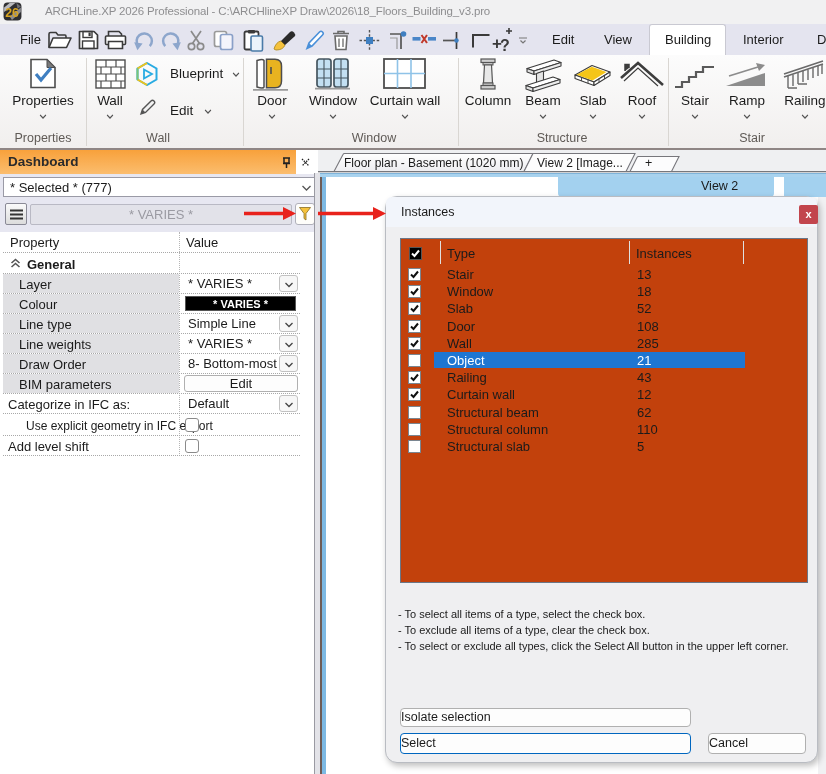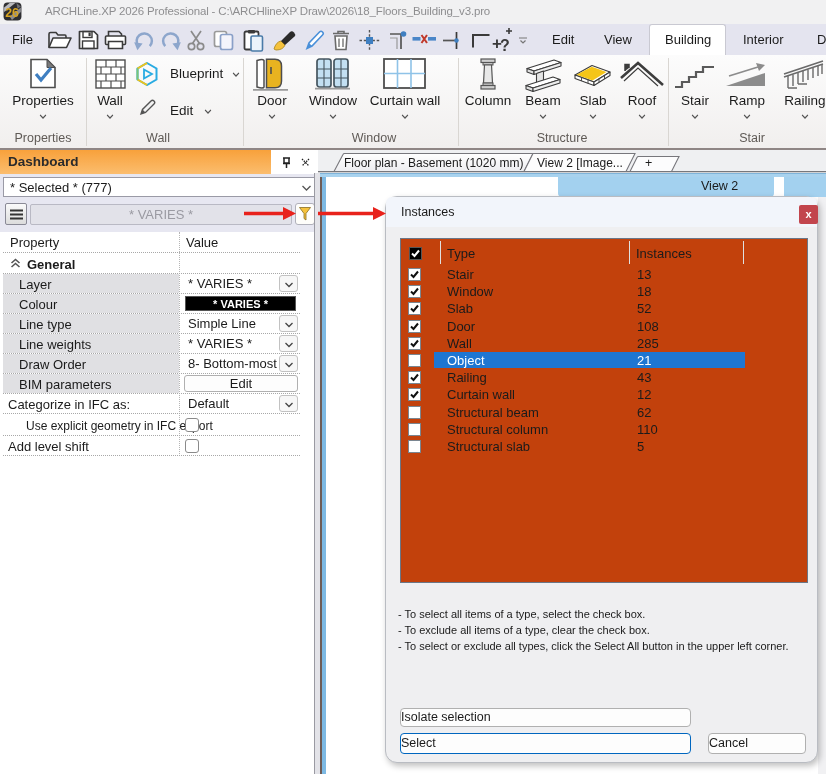--- a/index.html
+++ b/index.html
@@ -15,21 +15,21 @@
   #bldtab { position:absolute; left:649px; top:0px; width:77px; height:31px; background:#fff; border:1px solid #c9c9d2; border-bottom:none; border-radius:3px 3px 0 0; }
   
   #ribbon { left:0; top:55px; width:826px; height:95px; background:linear-gradient(#fcfcfc,#f1efee); border-bottom:2px solid #8f8685; }
   .rsep { position:absolute; top:3px; width:1px; height:88px; background:#d9d6d2; }
   .rlbl { position:absolute; top:38px; font-size:13.5px; color:#1b1b1b; transform:translateX(-50%); white-space:nowrap; }
   .rcaret { position:absolute; width:7px; height:5px; transform:translateX(-50%); }
   .glbl { position:absolute; top:76px; font-size:12.5px; color:#5f5a56; transform:translateX(-50%); }
   .ricon { position:absolute; }
   
   #panel { left:0; top:150px; width:318px; height:624px; background:#fff; }
-  #phead { left:0; top:0; width:271px; height:24px; background:linear-gradient(#f8a13b,#fbbd6e);text-decoration:underline; }
+  #phead { left:0; top:0; width:296px; height:24px; background:linear-gradient(#f8a13b,#fbbd6e);text-decoration:underline; }
   #phead b { position:absolute; left:8px; top:4px; font-size:13.5px; color:#2b2b2b; }
   #pselbg { left:0; top:24px; width:318px; height:58px; background:#e7e7f1; }
   #psel { left:3px; top:27px; width:313px; height:20px; background:#fff; border:1px solid #9a9aa6; font-size:13px; }
   #psel span { position:absolute; left:6px; top:2px; }
   #hamb { left:5px; top:53px; width:22px; height:22px; background:linear-gradient(#fafafa,#dcdcdc); border:1px solid #8a8a96; border-radius:2px; }
   #varies { left:30px; top:54px; width:262px; height:21px; background:#e2e2e9; border:1px solid #b9b9c4; border-radius:2px; font-size:13px; color:#9a9aa2; text-align:center; line-height:19px; }
   #filterbtn { left:295px; top:53px; width:20px; height:22px; background:#fefdfa; border:1px solid #b0b0ba; border-radius:3px; }
   
   .prow { position:absolute; left:3px; width:297px; height:20px; border-bottom:1px dotted #a8a8a8; }
   .pcell { position:absolute; left:0; top:0; width:176px; height:19px; }
@@ -70,21 +70,21 @@
     <path d="M1 5 L6 1 H11 L1 9 Z" fill="#b9b9bd"></path>
     <path d="M8 16 L16 9 V5 L6 13 Z" fill="#8c8c90"></path>
     <path d="M12 1 L16 4 L13 6 Z" fill="#6f6f73"></path>
     <text x="2" y="13.5" font-size="11" font-weight="bold" fill="#d9a520" font-family="Liberation Sans">26</text>
   </svg>
   <div class="abs" id="titletext">ARCHLine.XP 2026 Professional  -  C:\ARCHlineXP Draw\2026\18_Floors_Building_v3.pro</div>
 </div>
 
 <div class="abs" id="menubar">
   <div id="bldtab"></div>
-  <span class="menulbl" style="left:12px;">File</span>
+  <span class="menulbl" style="left:20px;">File</span>
   <span class="menulbl" style="left:552px;">Edit</span>
   <span class="menulbl" style="left:604px;">View</span>
   <span class="menulbl" style="left:665px;">Building</span>
   <span class="menulbl" style="left:743px;">Interior</span>
   <span class="menulbl" style="left:817px;">D</span>
   <div id="qat">
       <svg style="position:absolute;left:48px;top:7px;" width="24" height="18" viewBox="0 0 24 18">
         <path d="M1 16.5 V3 Q1 1.5 2.5 1.5 H8 L10 4 H17 Q18 4 18 5.5 V7" fill="none" stroke="#3a3a3a" stroke-width="1.6"></path>
 <path d="M1 16.5 L5 7 H23 L18.5 16.5 Z" fill="#fff" stroke="#3a3a3a" stroke-width="1.6" stroke-linejoin="round"></path>
       </svg>

